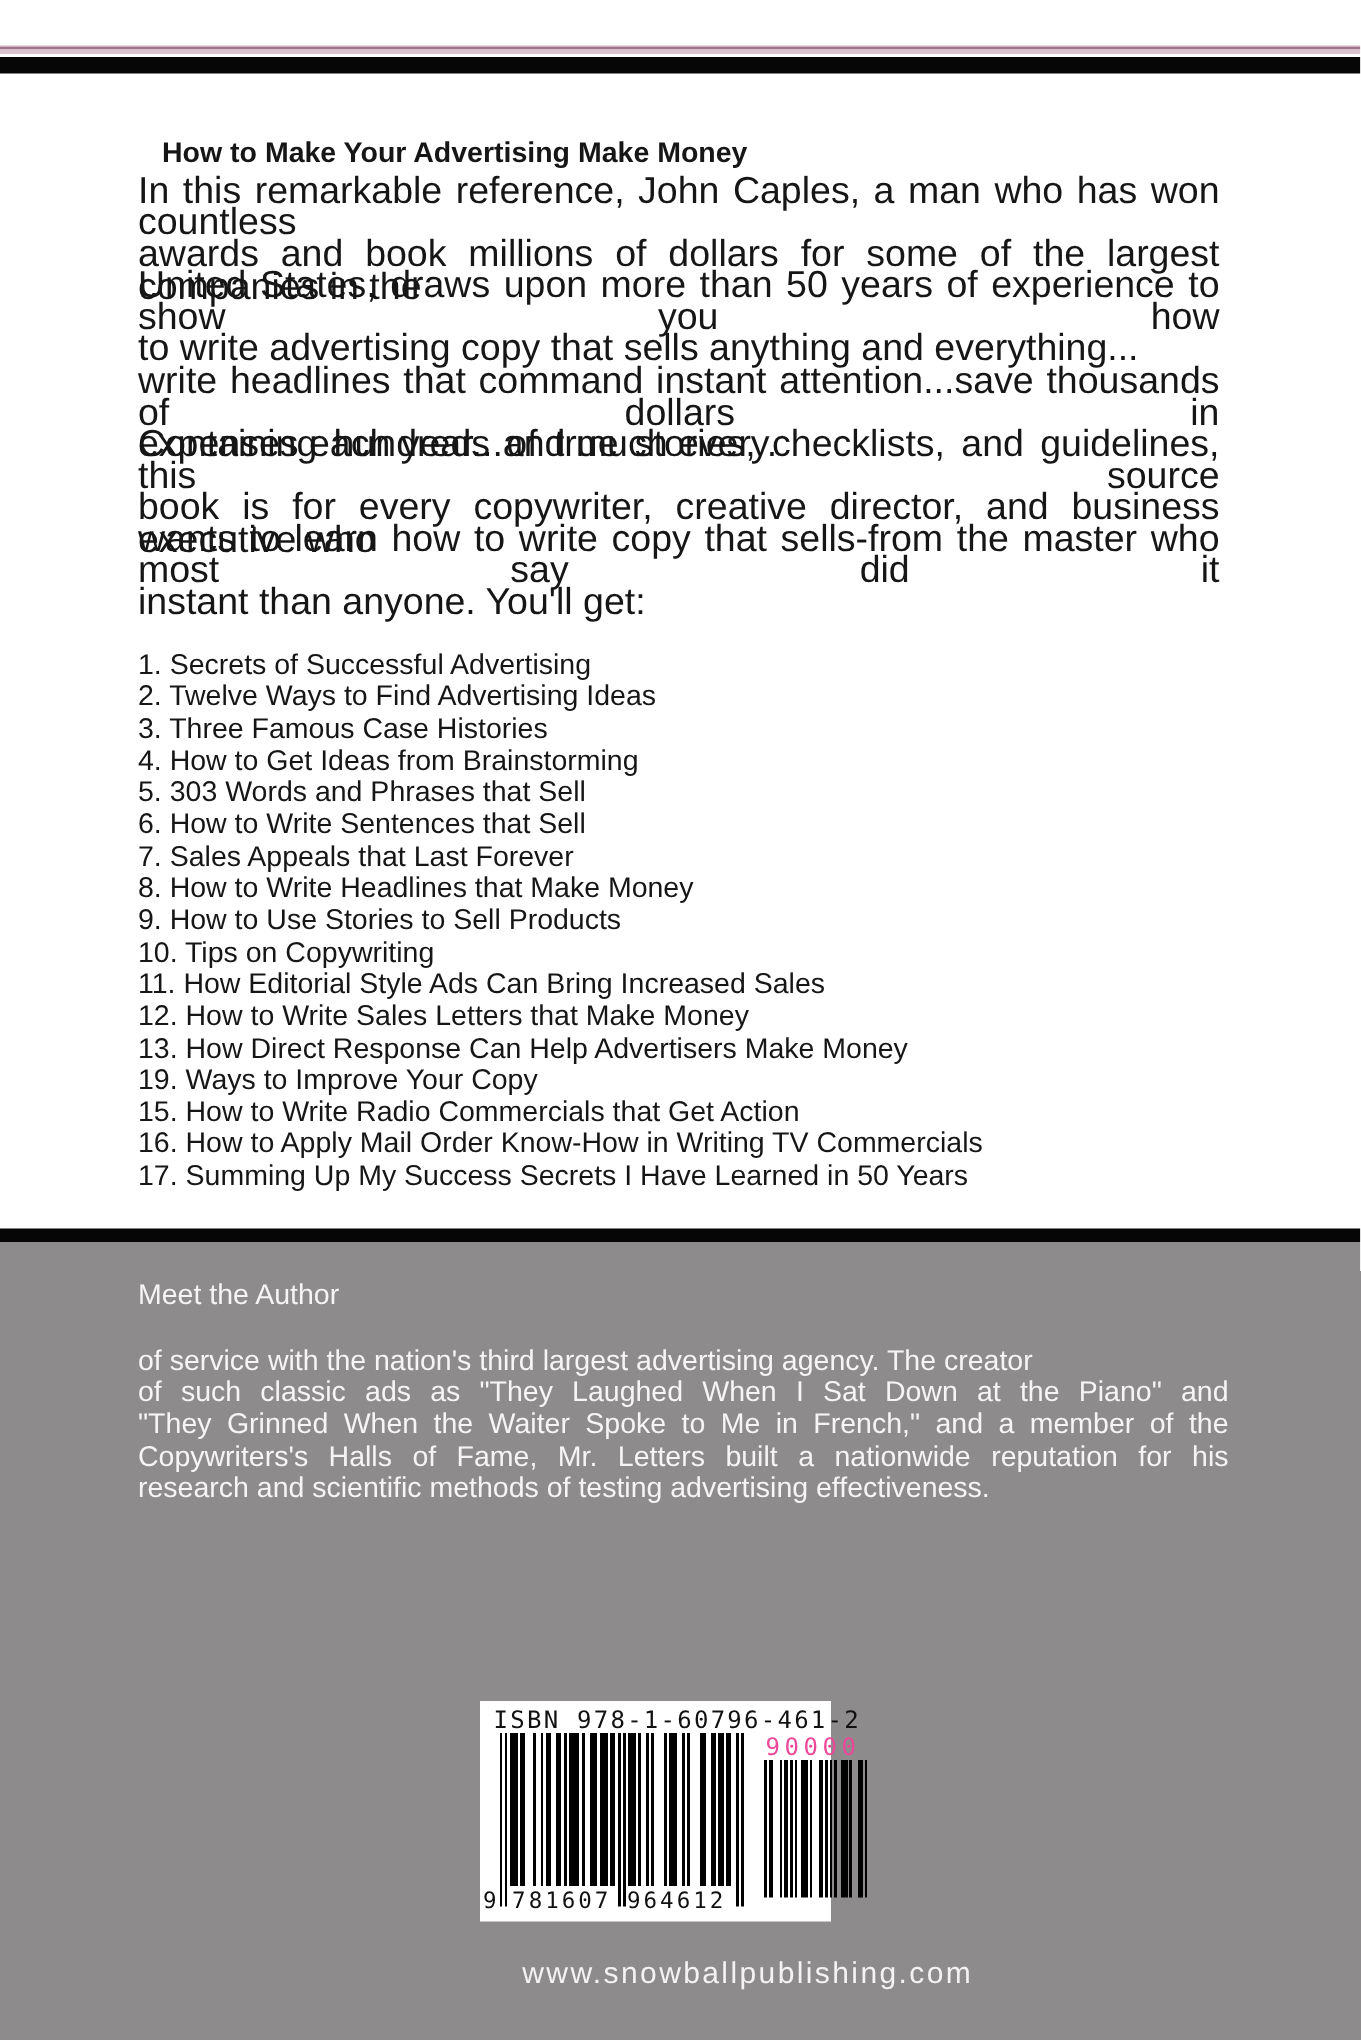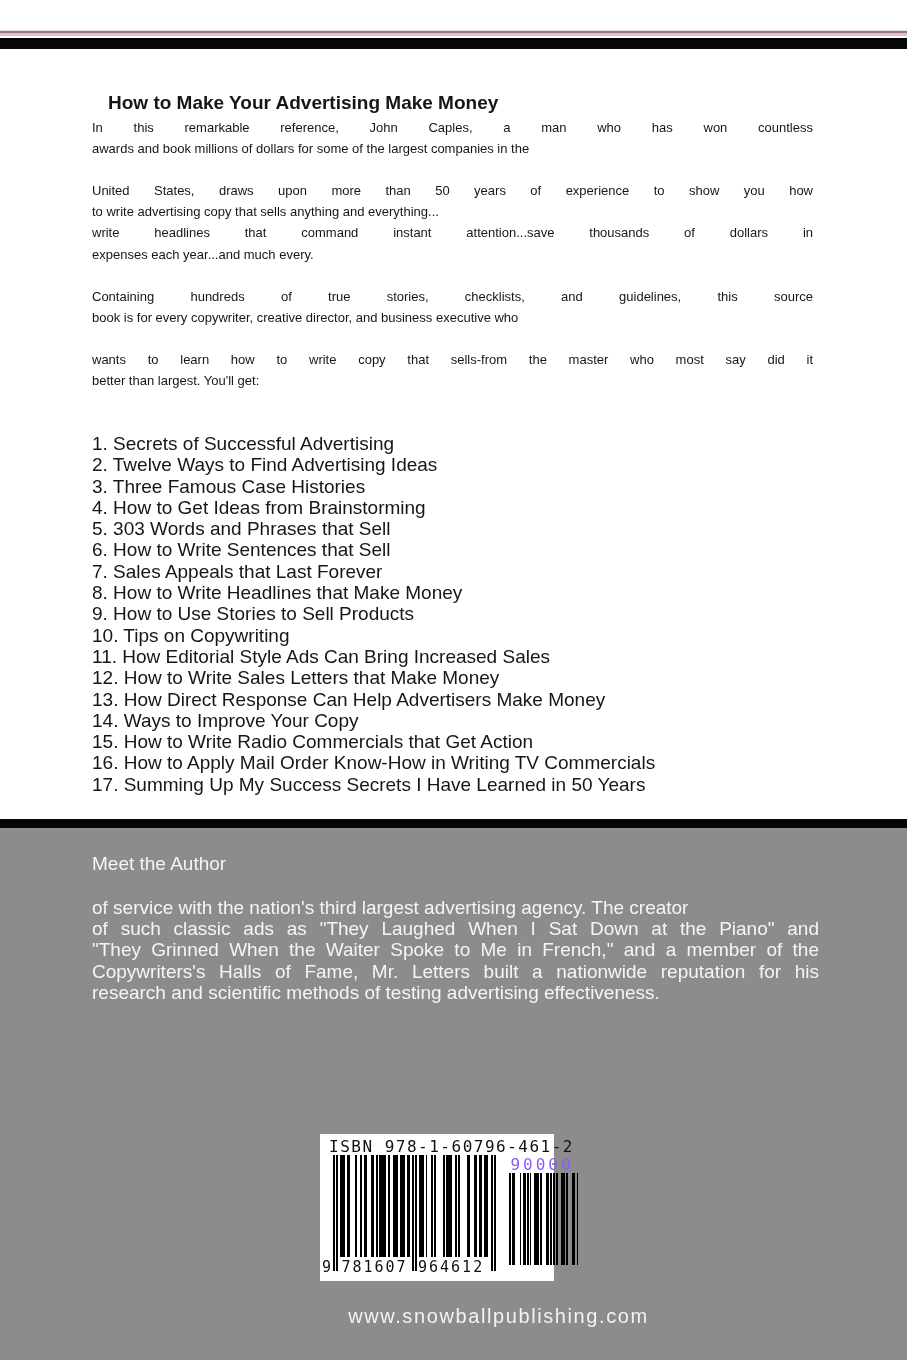--- a/index.html
+++ b/index.html
@@ -7,21 +7,21 @@
         font-family:"Liberation Sans","DejaVu Sans",sans-serif;color:#161616;}
   
   .stripe{position:absolute;left:0;width:907px;}
   .stripe.pink-light-top{top:30px;height:1px;background:#ead9e1;}
   .stripe.pink-dark{top:31px;height:2px;background:#a0758b;}
   .stripe.pink-light{top:33px;height:3px;background:#dac3ce;}
   .stripe.black-top{top:38px;height:11px;background:#060606;}
   
   .heading{position:absolute;left:92px;top:76px;width:721px;margin:16px;
            font-size:19px;font-weight:bold;line-height:21px;}
-  .para{position:absolute;left:92px;width:721px;font-size:13px;line-height:21.2px;}
+  .para{position:absolute;left:92px;width:721px;font-size:25px;line-height:21.2px;}
   .para0{top:117px;} .para1{top:180px;} .para2{top:286px;} .para3{top:349px;}
   .ln{text-align:justify;text-align-last:left;white-space:normal;}
   .ln.j{text-align-last:justify;}
   .toc{position:absolute;left:92px;top:433px;width:760px;font-size:19px;line-height:21.3px;}
   
   .divider{position:absolute;left:0;top:819px;width:907px;height:9px;background:#060606;}
   .author-sec{position:absolute;left:0;top:828px;width:907px;height:532px;background:#8e8b8c;color:#f6f4f5;}
   .author-head{position:absolute;left:92px;top:25px;font-size:19px;}
   .author-text{position:absolute;left:92px;top:69px;width:727px;font-size:19px;line-height:21.2px;}
   
@@ -29,21 +29,21 @@
   .isbn{position:absolute;left:2px;top:3px;width:259px;text-align:center;
         font-family:"DejaVu Sans Mono","Liberation Mono",monospace;font-size:16px;letter-spacing:1.5px;white-space:nowrap;}
   .bc-main{position:absolute;left:13px;top:21px;}
   .bc-supp{position:absolute;left:188px;top:39px;}
   .bcd{position:absolute;top:124px;font-family:"DejaVu Sans Mono","Liberation Mono",monospace;
        font-size:15px;color:#111111;}
   .d9{left:0px;width:11px;text-align:right;}
   .dg1{left:18px;width:73px;text-align:center;letter-spacing:2px;}
   .dg2{left:98px;width:73px;letter-spacing:2px;}
   .supp-num{position:absolute;left:186px;top:21px;width:72px;text-align:center;
-            font-family:"DejaVu Sans Mono","Liberation Mono",monospace;font-size:16px;letter-spacing:3px;color:#8b5cf6;}
+            font-family:"DejaVu Sans Mono","Liberation Mono",monospace;font-size:16px;letter-spacing:3px;color:#ec4899;}
   .site{position:absolute;left:0;top:477px;width:907px;text-align:center;
         font-size:20px;letter-spacing:1.6px;color:#f4f2f3;padding-left:45px;}
 </style>
 </head>
 <body>
 
 <div class="page">
 
   <div class="stripe pink-light-top"></div>
   <div class="stripe pink-dark"></div>
@@ -61,38 +61,38 @@
       <div class="ln">to write advertising copy that sells anything and everything...</div>
       <div class="ln j">write headlines that command instant attention...save thousands of dollars in</div>
       <div class="ln">expenses each year...and much every.</div>
     </div>
   <div class="para para2">
       <div class="ln j">Containing hundreds of true stories, checklists, and guidelines, this source</div>
       <div class="ln">book is for every copywriter, creative director, and business executive who</div>
     </div>
   <div class="para para3">
       <div class="ln j">wants to learn how to write copy that sells-from the master who most say did it</div>
-      <div class="ln">better than largest. You'll get:</div>
+      <div class="ln">instant than anyone. You'll get:</div>
     </div>
 
   <div class="toc" id="toc">
       <div>1. Secrets of Successful Advertising</div>
       <div>2. Twelve Ways to Find Advertising Ideas</div>
       <div>3. Three Famous Case Histories</div>
       <div>4. How to Get Ideas from Brainstorming</div>
       <div>5. 303 Words and Phrases that Sell</div>
       <div>6. How to Write Sentences that Sell</div>
       <div>7. Sales Appeals that Last Forever</div>
       <div>8. How to Write Headlines that Make Money</div>
       <div>9. How to Use Stories to Sell Products</div>
       <div>10. Tips on Copywriting</div>
       <div>11. How Editorial Style Ads Can Bring Increased Sales</div>
       <div>12. How to Write Sales Letters that Make Money</div>
       <div>13. How Direct Response Can Help Advertisers Make Money</div>
-      <div>14. Ways to Improve Your Copy</div>
+      <div>19. Ways to Improve Your Copy</div>
       <div>15. How to Write Radio Commercials that Get Action</div>
       <div>16. How to Apply Mail Order Know-How in Writing TV Commercials</div>
       <div>17. Summing Up My Success Secrets I Have Learned in 50 Years</div>
     </div>
 
   <div class="divider"></div>
 
   <div class="author-sec">
     <div class="author-head">Meet the Author</div>
     <div class="author-text" id="author-lines">

